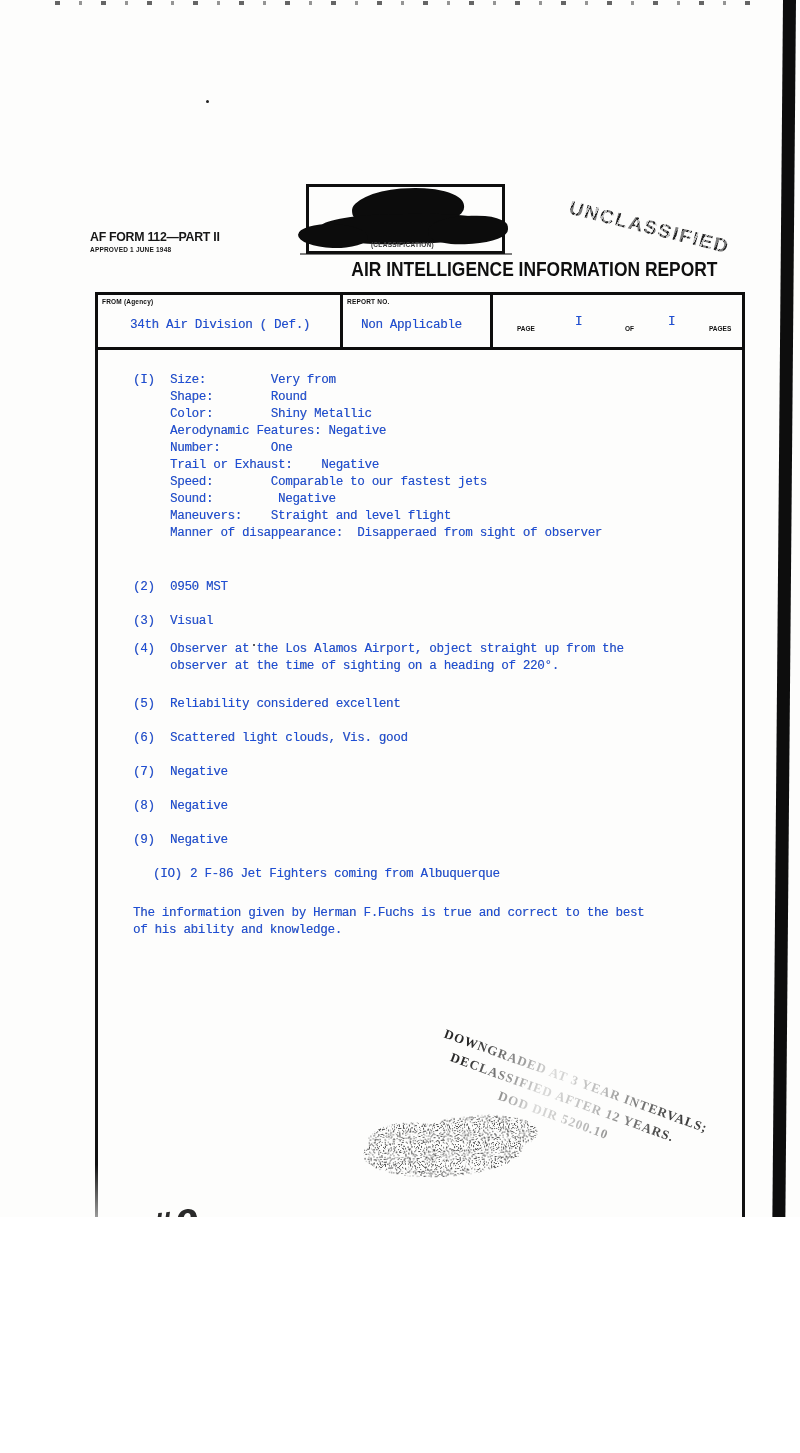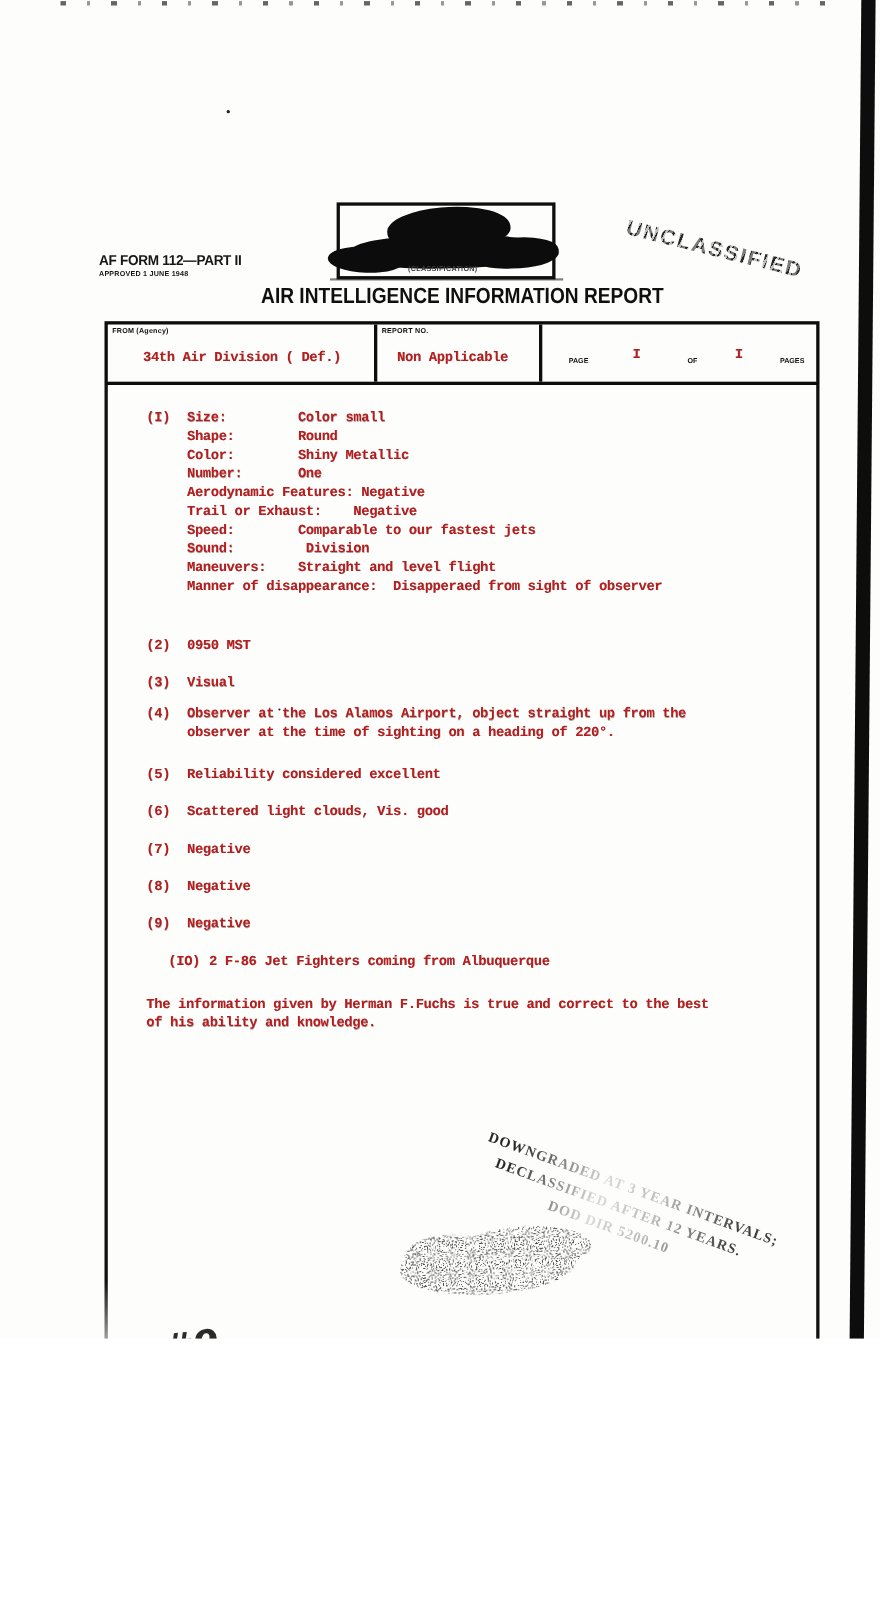--- a/index.html
+++ b/index.html
@@ -15,22 +15,22 @@
   .bar-mark{position:absolute;left:787px;top:1284px;width:11px;height:4px;background:#111;transform:rotate(8deg);}
   .edge-line{position:absolute;left:777px;top:1262px;width:3px;height:185px;background:#151515;}
   .edge-hook{position:absolute;left:752px;top:1420px;width:27px;height:11px;background:#111;
              clip-path:polygon(0 70%,100% 0,100% 100%,12% 100%);}
   .bottom-bar{position:absolute;left:0;top:1444px;width:800px;height:9px;background:#0b0b0b;}
   .dot{position:absolute;background:#222;border-radius:50%;}
   .dotcol{position:absolute;left:430px;top:1298px;width:2px;height:10px;
           background:repeating-linear-gradient(#222 0 2px,transparent 2px 5px);}
 
   
-  .typed{font-family:"Liberation Mono","DejaVu Sans Mono",monospace;font-weight:700;
-         font-size:12.5px;letter-spacing:-.3px;line-height:17px;color:#b91c1c;
+  .typed{font-family:"Liberation Mono","DejaVu Sans Mono",monospace;font-weight:400;
+         font-size:12.5px;letter-spacing:-.3px;line-height:17px;color:#1d4ed8;
          white-space:pre-wrap;text-shadow:.3px .3px 0 rgba(0,0,0,.35);}
 
   
   .form-number{position:absolute;left:90px;top:229px;font-size:13px;font-weight:800;
                letter-spacing:-.3px;transform:scaleX(.95);transform-origin:left;}
   .approved{position:absolute;left:90px;top:246px;font-size:6.5px;font-weight:700;letter-spacing:.2px;}
 
   .class-box{position:absolute;left:306px;top:184px;width:193px;height:64px;border:3px solid #0e0e0e;}
   .blob{position:absolute;background:#0c0c0c;}
   .b1{left:352px;top:188px;width:112px;height:40px;border-radius:45% 55% 40% 50%;transform:rotate(-5deg);}
@@ -39,21 +39,21 @@
   .b4{left:428px;top:216px;width:80px;height:28px;border-radius:45%;transform:rotate(-3deg);}
   .class-label{position:absolute;left:306px;top:241px;width:193px;text-align:center;
                font-size:6.5px;font-weight:700;color:#3a3a3a;letter-spacing:.3px;}
   .class-smear{position:absolute;left:300px;top:253px;width:212px;height:2px;background:rgba(20,20,20,.55);}
 
   .unclassified{position:absolute;left:572px;top:197px;transform:rotate(14deg) scaleX(1.04);
     transform-origin:left top;font-size:19px;font-weight:700;letter-spacing:1.5px;color:#262626;
     -webkit-mask-image:repeating-linear-gradient(105deg,#000 0 2px,rgba(0,0,0,.3) 2px 4px,#000 4px 5px,rgba(0,0,0,.6) 5px 8px);
     mask-image:repeating-linear-gradient(105deg,#000 0 2px,rgba(0,0,0,.3) 2px 4px,#000 4px 5px,rgba(0,0,0,.6) 5px 8px);}
 
-  .report-title{position:absolute;left:95px;top:258px;width:650px;text-align:center;}
+  .report-title{position:absolute;left:95px;top:258px;width:650px;text-align:right;}
   .report-title span{display:inline-block;transform:scaleX(.87);font-size:20px;font-weight:800;
                      letter-spacing:0;color:#0f0f0f;}
 
   
   .htable{position:absolute;left:95px;top:292px;width:650px;height:58px;box-sizing:border-box;
           border:3px solid #0d0d0d;display:flex;}
   .hcell{position:relative;box-sizing:border-box;border-right:3px solid #0d0d0d;}
   .hcell.last{border-right:none;flex:1;}
   .c1{width:245px;} .c2{width:150px;}
   .cell-label{position:absolute;left:4px;top:3px;font-size:6.5px;font-weight:700;letter-spacing:.2px;color:#111;}
@@ -137,28 +137,28 @@
       <div class="pg" style="left:216px;">PAGES</div>
     </div>
   </div>
 
   <div class="vline-left"></div>
   <div class="vline-right"></div>
 
   <div class="row" style="top:372px;">
     <div class="num typed">(I)</div>
     <div class="txt">
-      <div class="typed">Size:         Color small</div>
+      <div class="typed">Size:         Very from</div>
       <div class="typed">Shape:        Round</div>
       <div class="typed">Color:        Shiny Metallic</div>
+      <div class="typed">Aerodynamic Features: Negative</div>
       <div class="typed">Number:       One</div>
-      <div class="typed">Aerodynamic Features: Negative</div>
       <div class="typed">Trail or Exhaust:    Negative</div>
       <div class="typed">Speed:        Comparable to our fastest jets</div>
-      <div class="typed">Sound:         Division</div>
+      <div class="typed">Sound:         Negative</div>
       <div class="typed">Maneuvers:    Straight and level flight</div>
       <div class="typed">Manner of disappearance:  Disapperaed from sight of observer</div>
     </div>
   </div>
 
   <div class="row" style="top:579px;">
     <div class="num typed">(2)</div>
     <div class="txt typed">0950 MST</div>
   </div>
   <div class="row" style="top:613px;">

